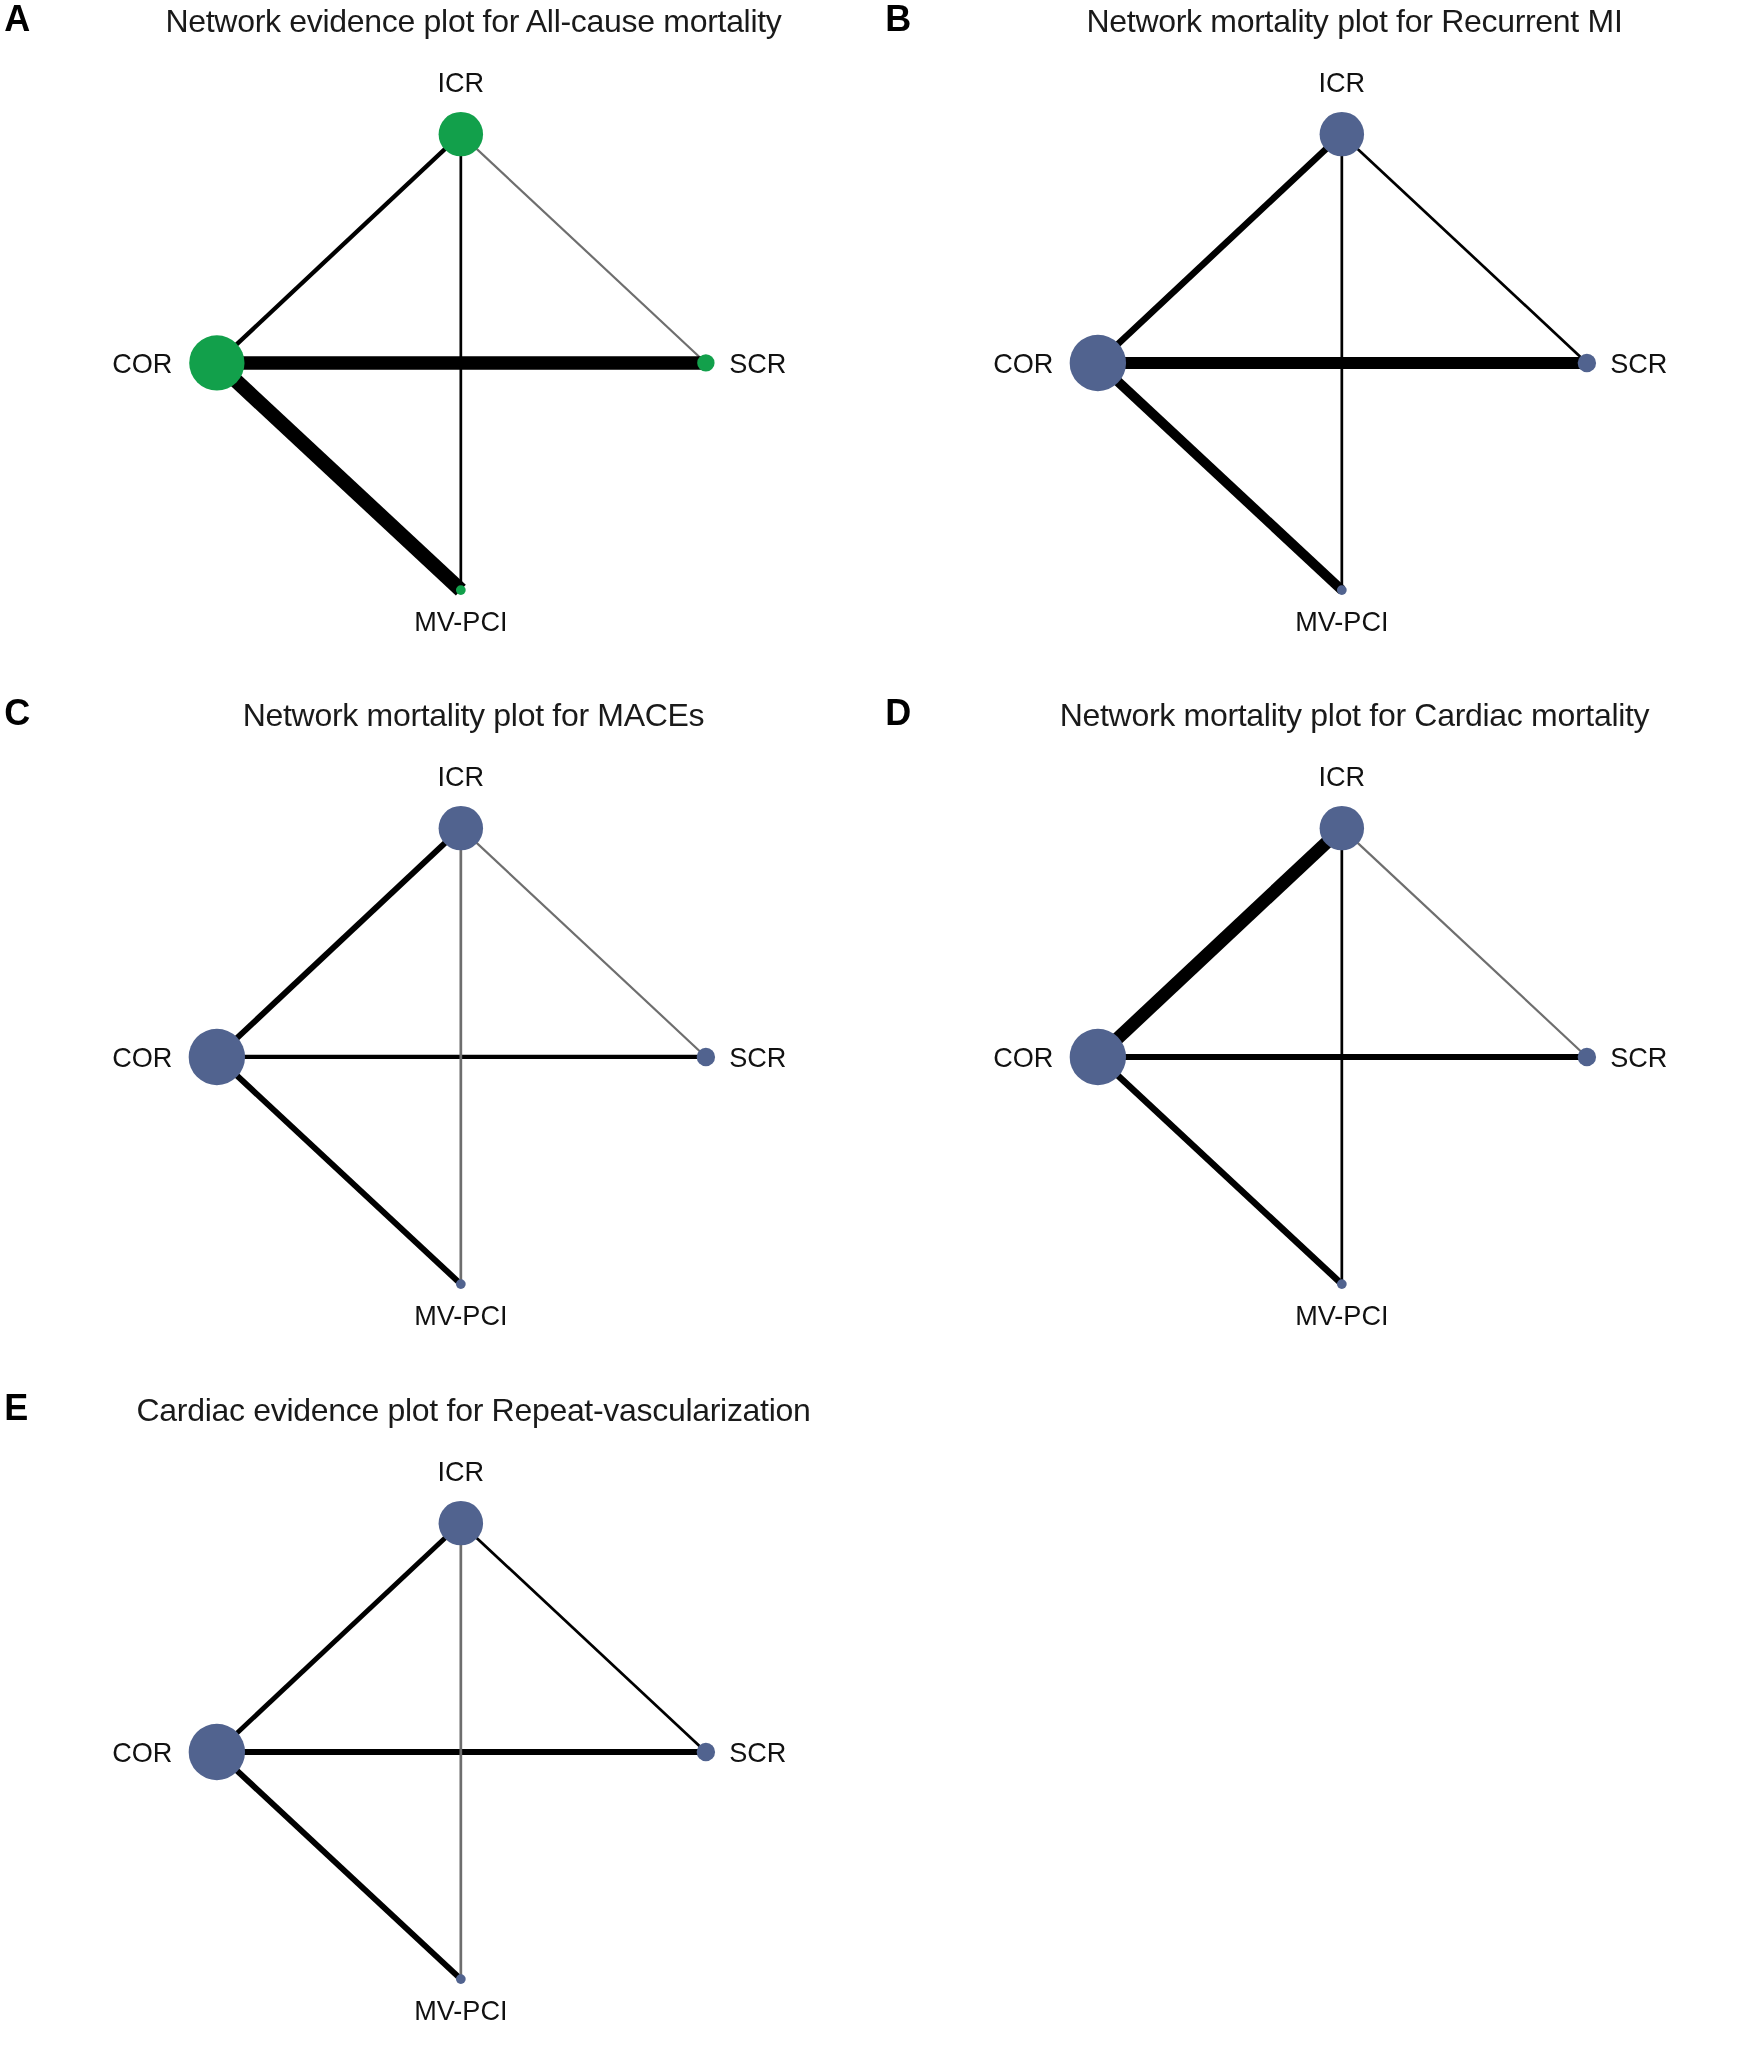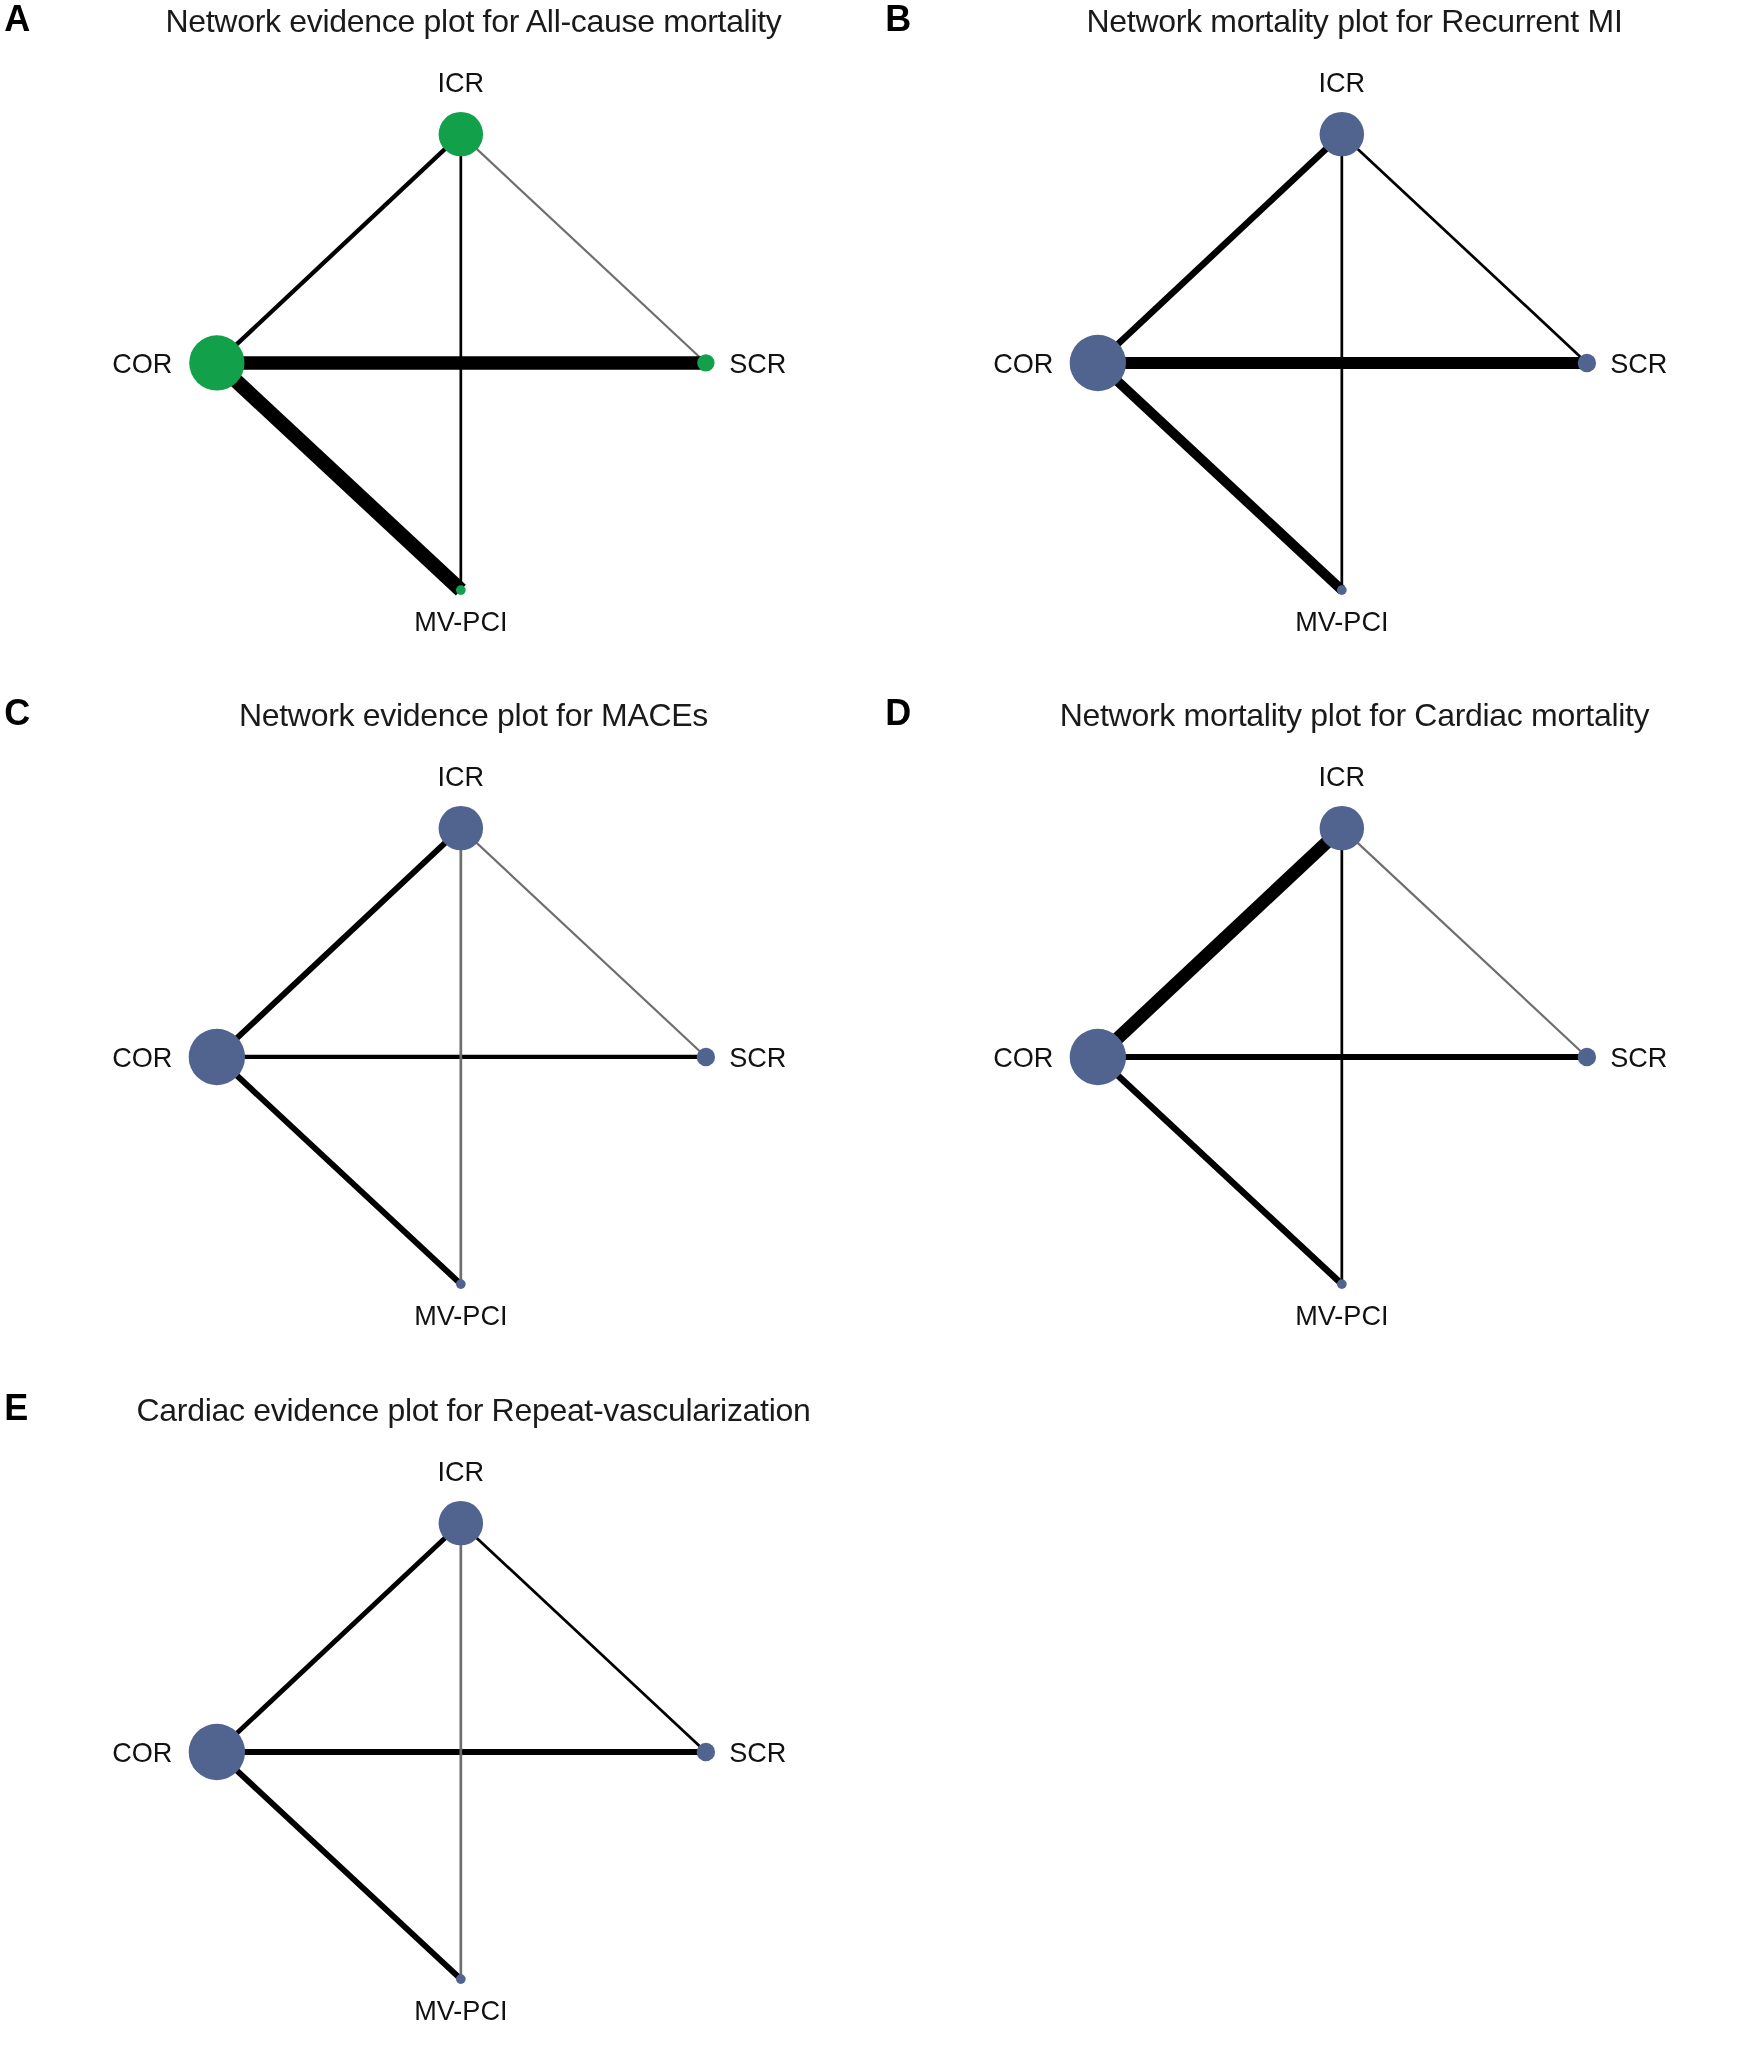--- a/index.html
+++ b/index.html
@@ -110,21 +110,21 @@
         <g>
           <text x="850" y="170" text-anchor="middle" class="node-label">ICR</text>
           <text x="318" y="688" text-anchor="end" class="node-label">COR</text>
           <text x="1345" y="688" text-anchor="start" class="node-label">SCR</text>
           <text x="850" y="1163" text-anchor="middle" class="node-label">MV-PCI</text>
         </g>
       </svg>
     </div>
     <div class="panel" style="left: 0px; top: 694px;">
       <div class="panel-letter">C</div>
-      <div class="panel-title">Network evidence plot for MACEs</div>
+      <div class="panel-title">Network mortality plot for MACEs</div>
       <svg class="panel-svg" viewBox="0 0 1625 1270">
         <g>
           <line x1="400" y1="669" x2="850" y2="247" stroke="#000000" stroke-width="11" stroke-linecap="butt"></line>
           <line x1="850" y1="247" x2="1302" y2="669" stroke="#6E6E6E" stroke-width="4" stroke-linecap="butt"></line>
           <line x1="400" y1="669" x2="1302" y2="669" stroke="#000000" stroke-width="8" stroke-linecap="butt"></line>
           <line x1="400" y1="669" x2="850" y2="1088" stroke="#000000" stroke-width="11" stroke-linecap="butt"></line>
           <line x1="850" y1="247" x2="850" y2="1088" stroke="#6E6E6E" stroke-width="5" stroke-linecap="butt"></line>
         </g>
         <g>
           <circle cx="850" cy="247" r="41" fill="#51638F"></circle>

